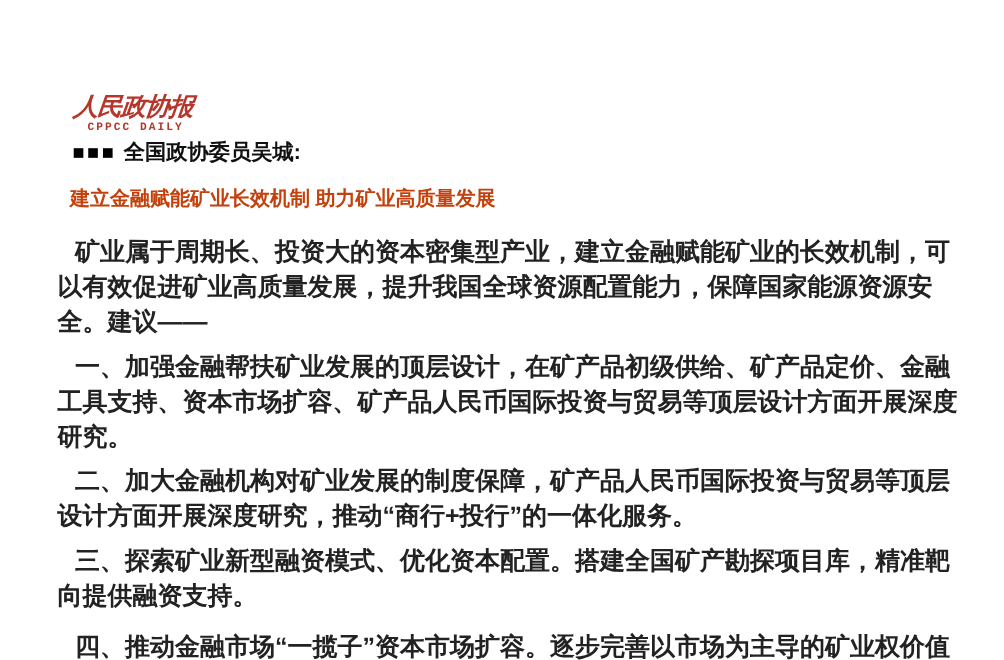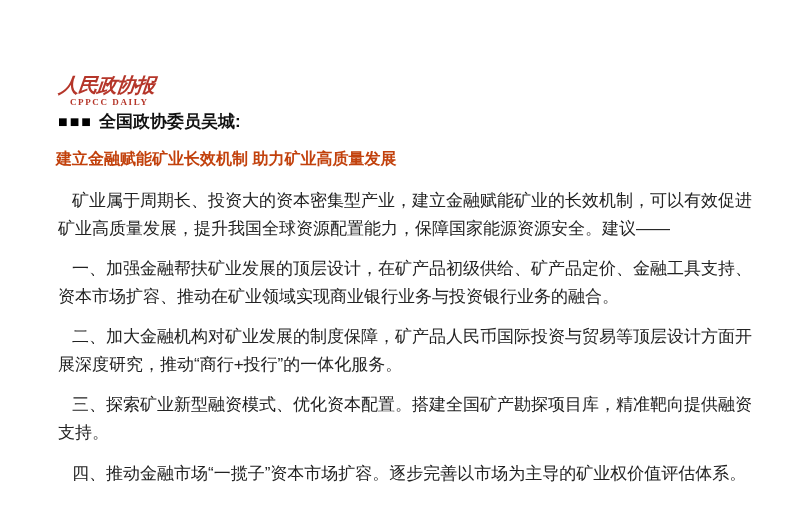--- a/index.html
+++ b/index.html
@@ -31,21 +31,21 @@
     font-weight: bold;
     font-size: 20px;
     line-height: 22px;
     letter-spacing: -1px;
     transform: skewX(-6deg);
     transform-origin: left bottom;
     width: max-content;
   }
   .logo-en {
     color: #b5362a;
-    font-family: Liberation Serif, serif;
+    font-family: Liberation Mono, monospace;
     font-weight: bold;
     font-size: 9px;
     line-height: 9px;
     letter-spacing: 1.6px;
     margin-top: 2px;
     width: max-content;
     padding-left: 12px;
   }
   
   .byline {
@@ -66,23 +66,23 @@
   .title {
     margin: 13px 0 0 0;
     padding-left: 10px;
     font-size: 16px;
     font-weight: bold;
     color: #c2410c;
     line-height: 28px;
   }
   
   .body-text p {
-    margin: 12px;
-    font-size: 17px;
-    font-weight: normal;
+    margin: 0;
+    font-size: 20px;
+    font-weight: bold;
     color: #222222;
     line-height: 28px;
     text-indent: 14px;
   }
   .body-text p:nth-child(1) { margin-top: 14px; }
   .body-text p:nth-child(2) { margin-top: 8px; }
   .body-text p:nth-child(3) { margin-top: 7px; }
   .body-text p:nth-child(4) { margin-top: 8px; }
   .body-text p:nth-child(5) { margin-top: 13px; }
 </style>
@@ -97,19 +97,19 @@
   </header>
 
   <div class="byline">
     <span class="byline-marker">■■■</span><span class="byline-text">全国政协委员吴城:</span>
   </div>
 
   <h1 class="title">建立金融赋能矿业长效机制 助力矿业高质量发展</h1>
 
   <div class="body-text">
     <p>矿业属于周期长、投资大的资本密集型产业，建立金融赋能矿业的长效机制，可以有效促进矿业高质量发展，提升我国全球资源配置能力，保障国家能源资源安全。建议——</p>
-    <p>一、加强金融帮扶矿业发展的顶层设计，在矿产品初级供给、矿产品定价、金融工具支持、资本市场扩容、推动在矿业领域实现商业银行业务与投资银行业务的融合。</p>
+    <p>一、加强金融帮扶矿业发展的顶层设计，在矿产品初级供给、矿产品定价、金融工具支持、资本市场扩容、矿产品人民币国际投资与贸易等顶层设计方面开展深度研究。</p>
     <p>二、加大金融机构对矿业发展的制度保障，矿产品人民币国际投资与贸易等顶层设计方面开展深度研究，推动“商行+投行”的一体化服务。</p>
     <p>三、探索矿业新型融资模式、优化资本配置。搭建全国矿产勘探项目库，精准靶向提供融资支持。</p>
     <p>四、推动金融市场“一揽子”资本市场扩容。逐步完善以市场为主导的矿业权价值评估体系。</p>
   </div>
 
 </div>
 
 </body></html>

